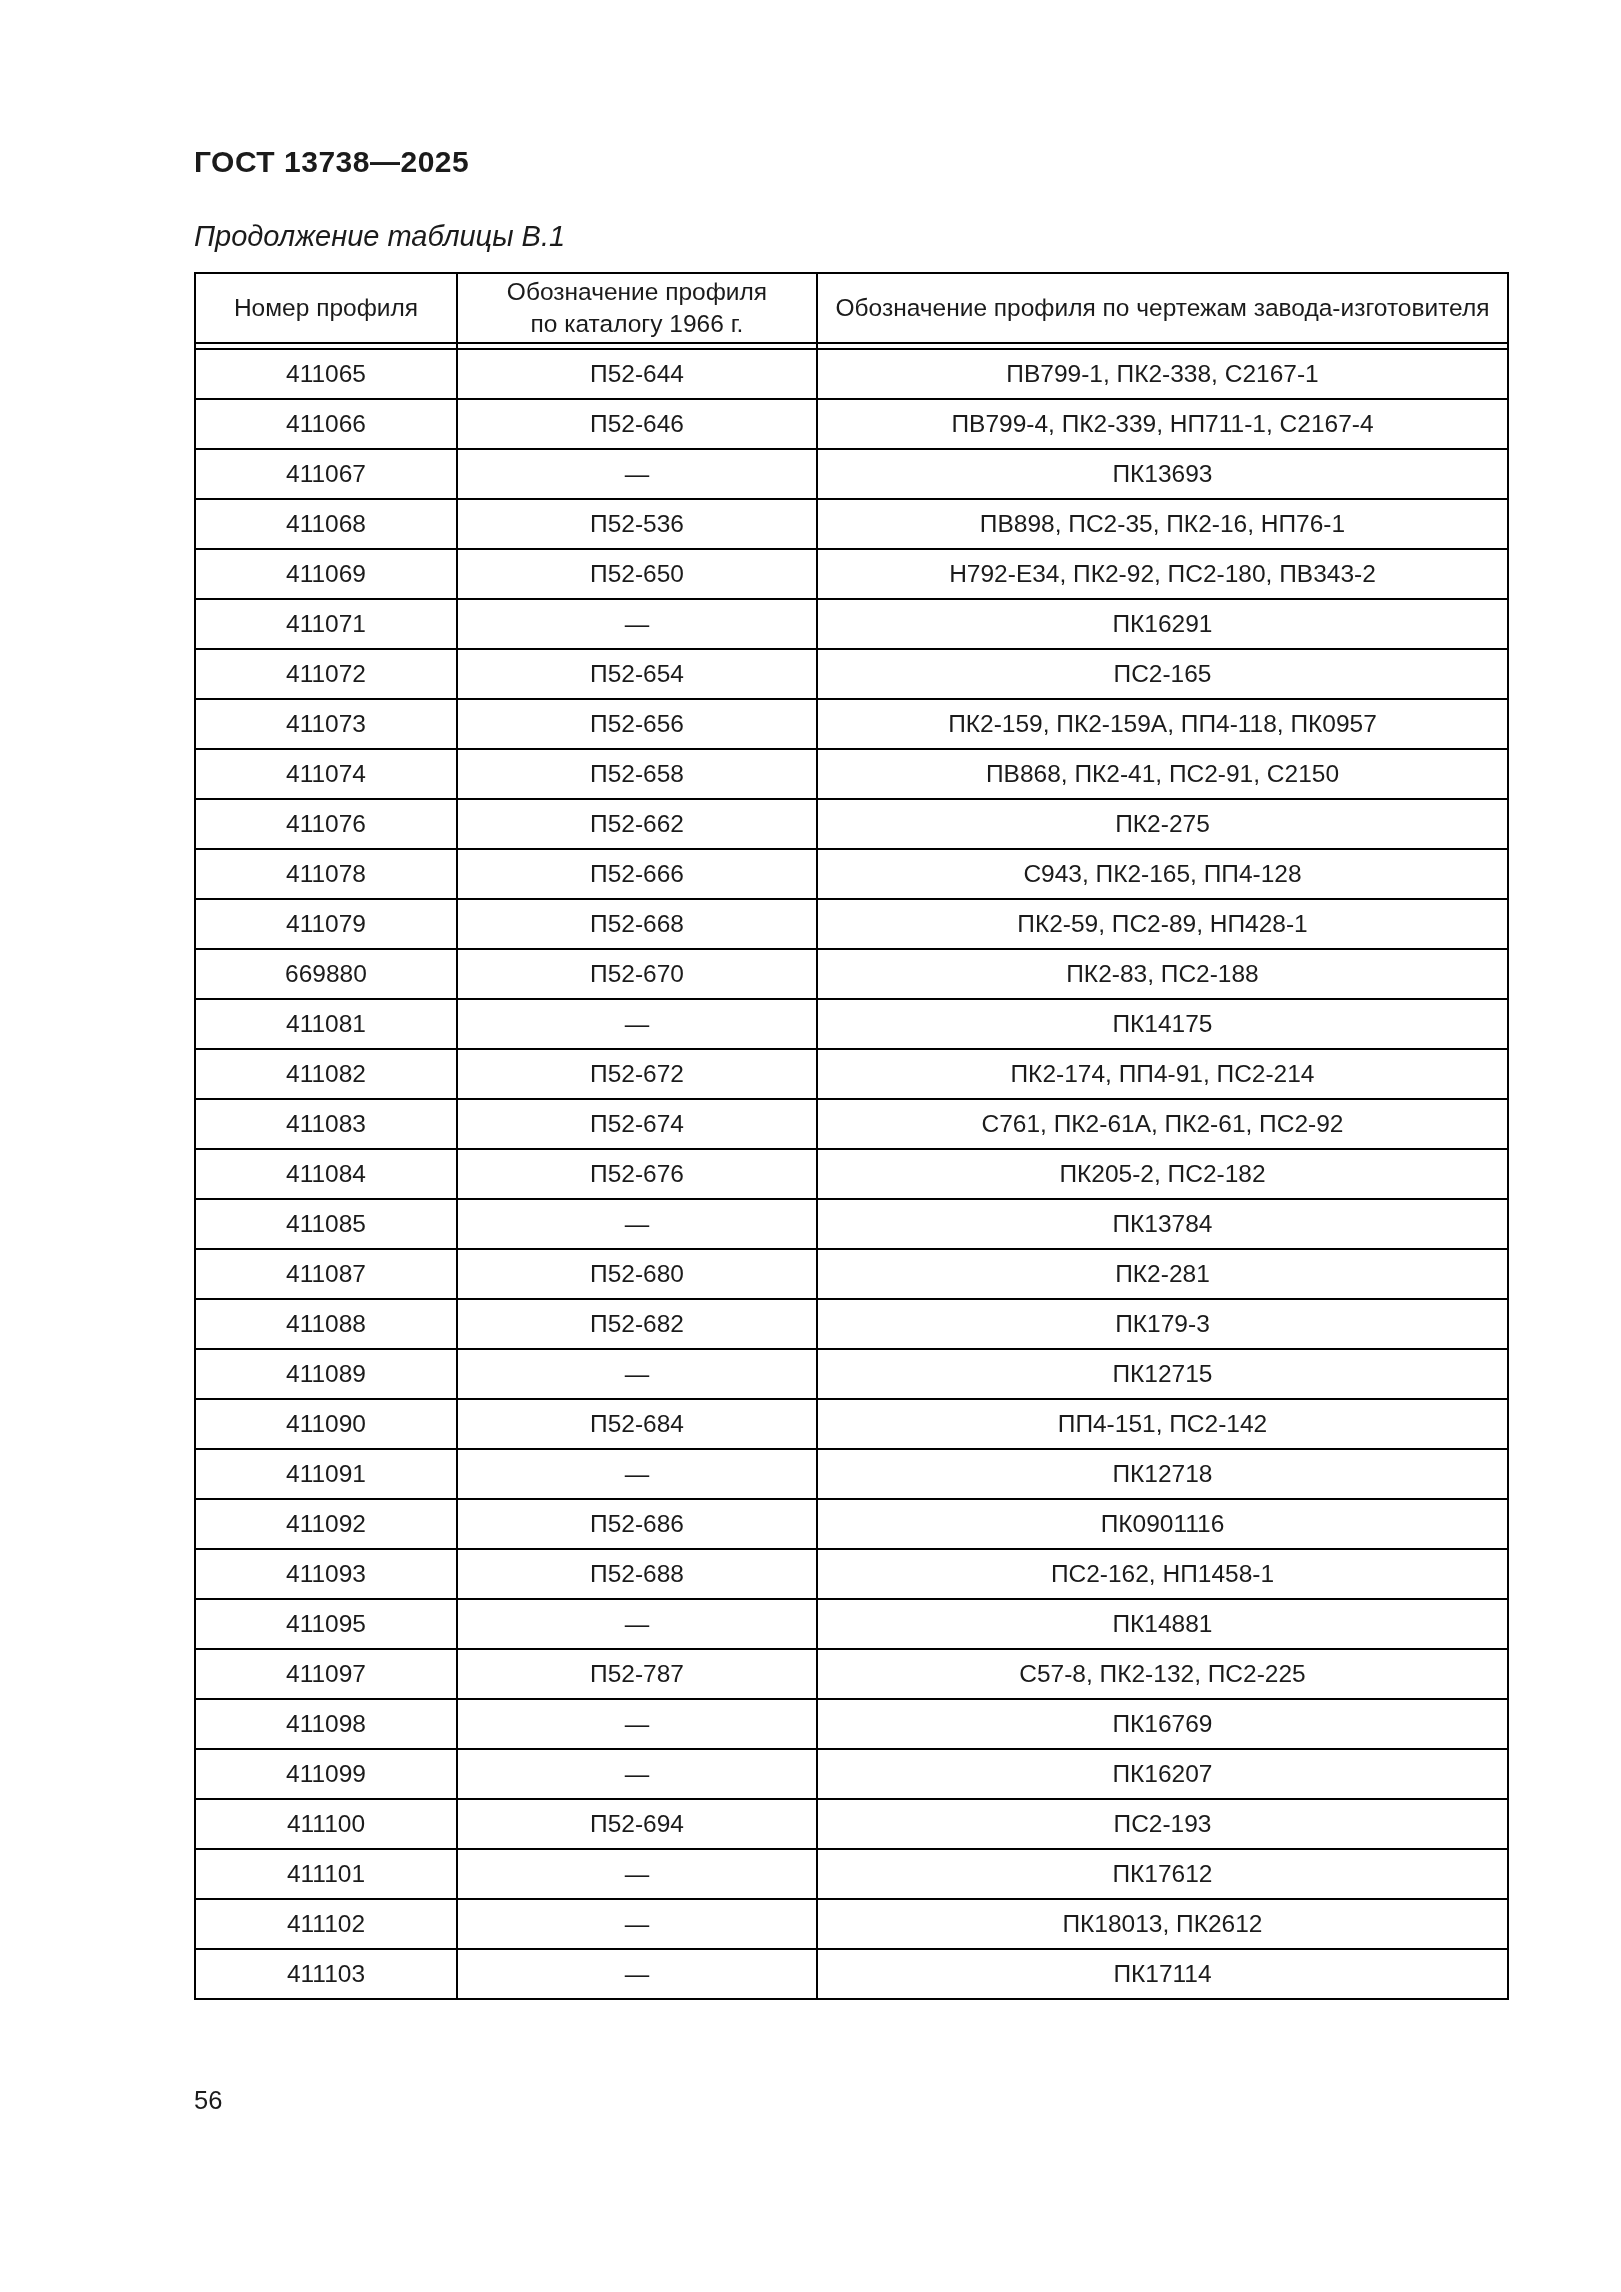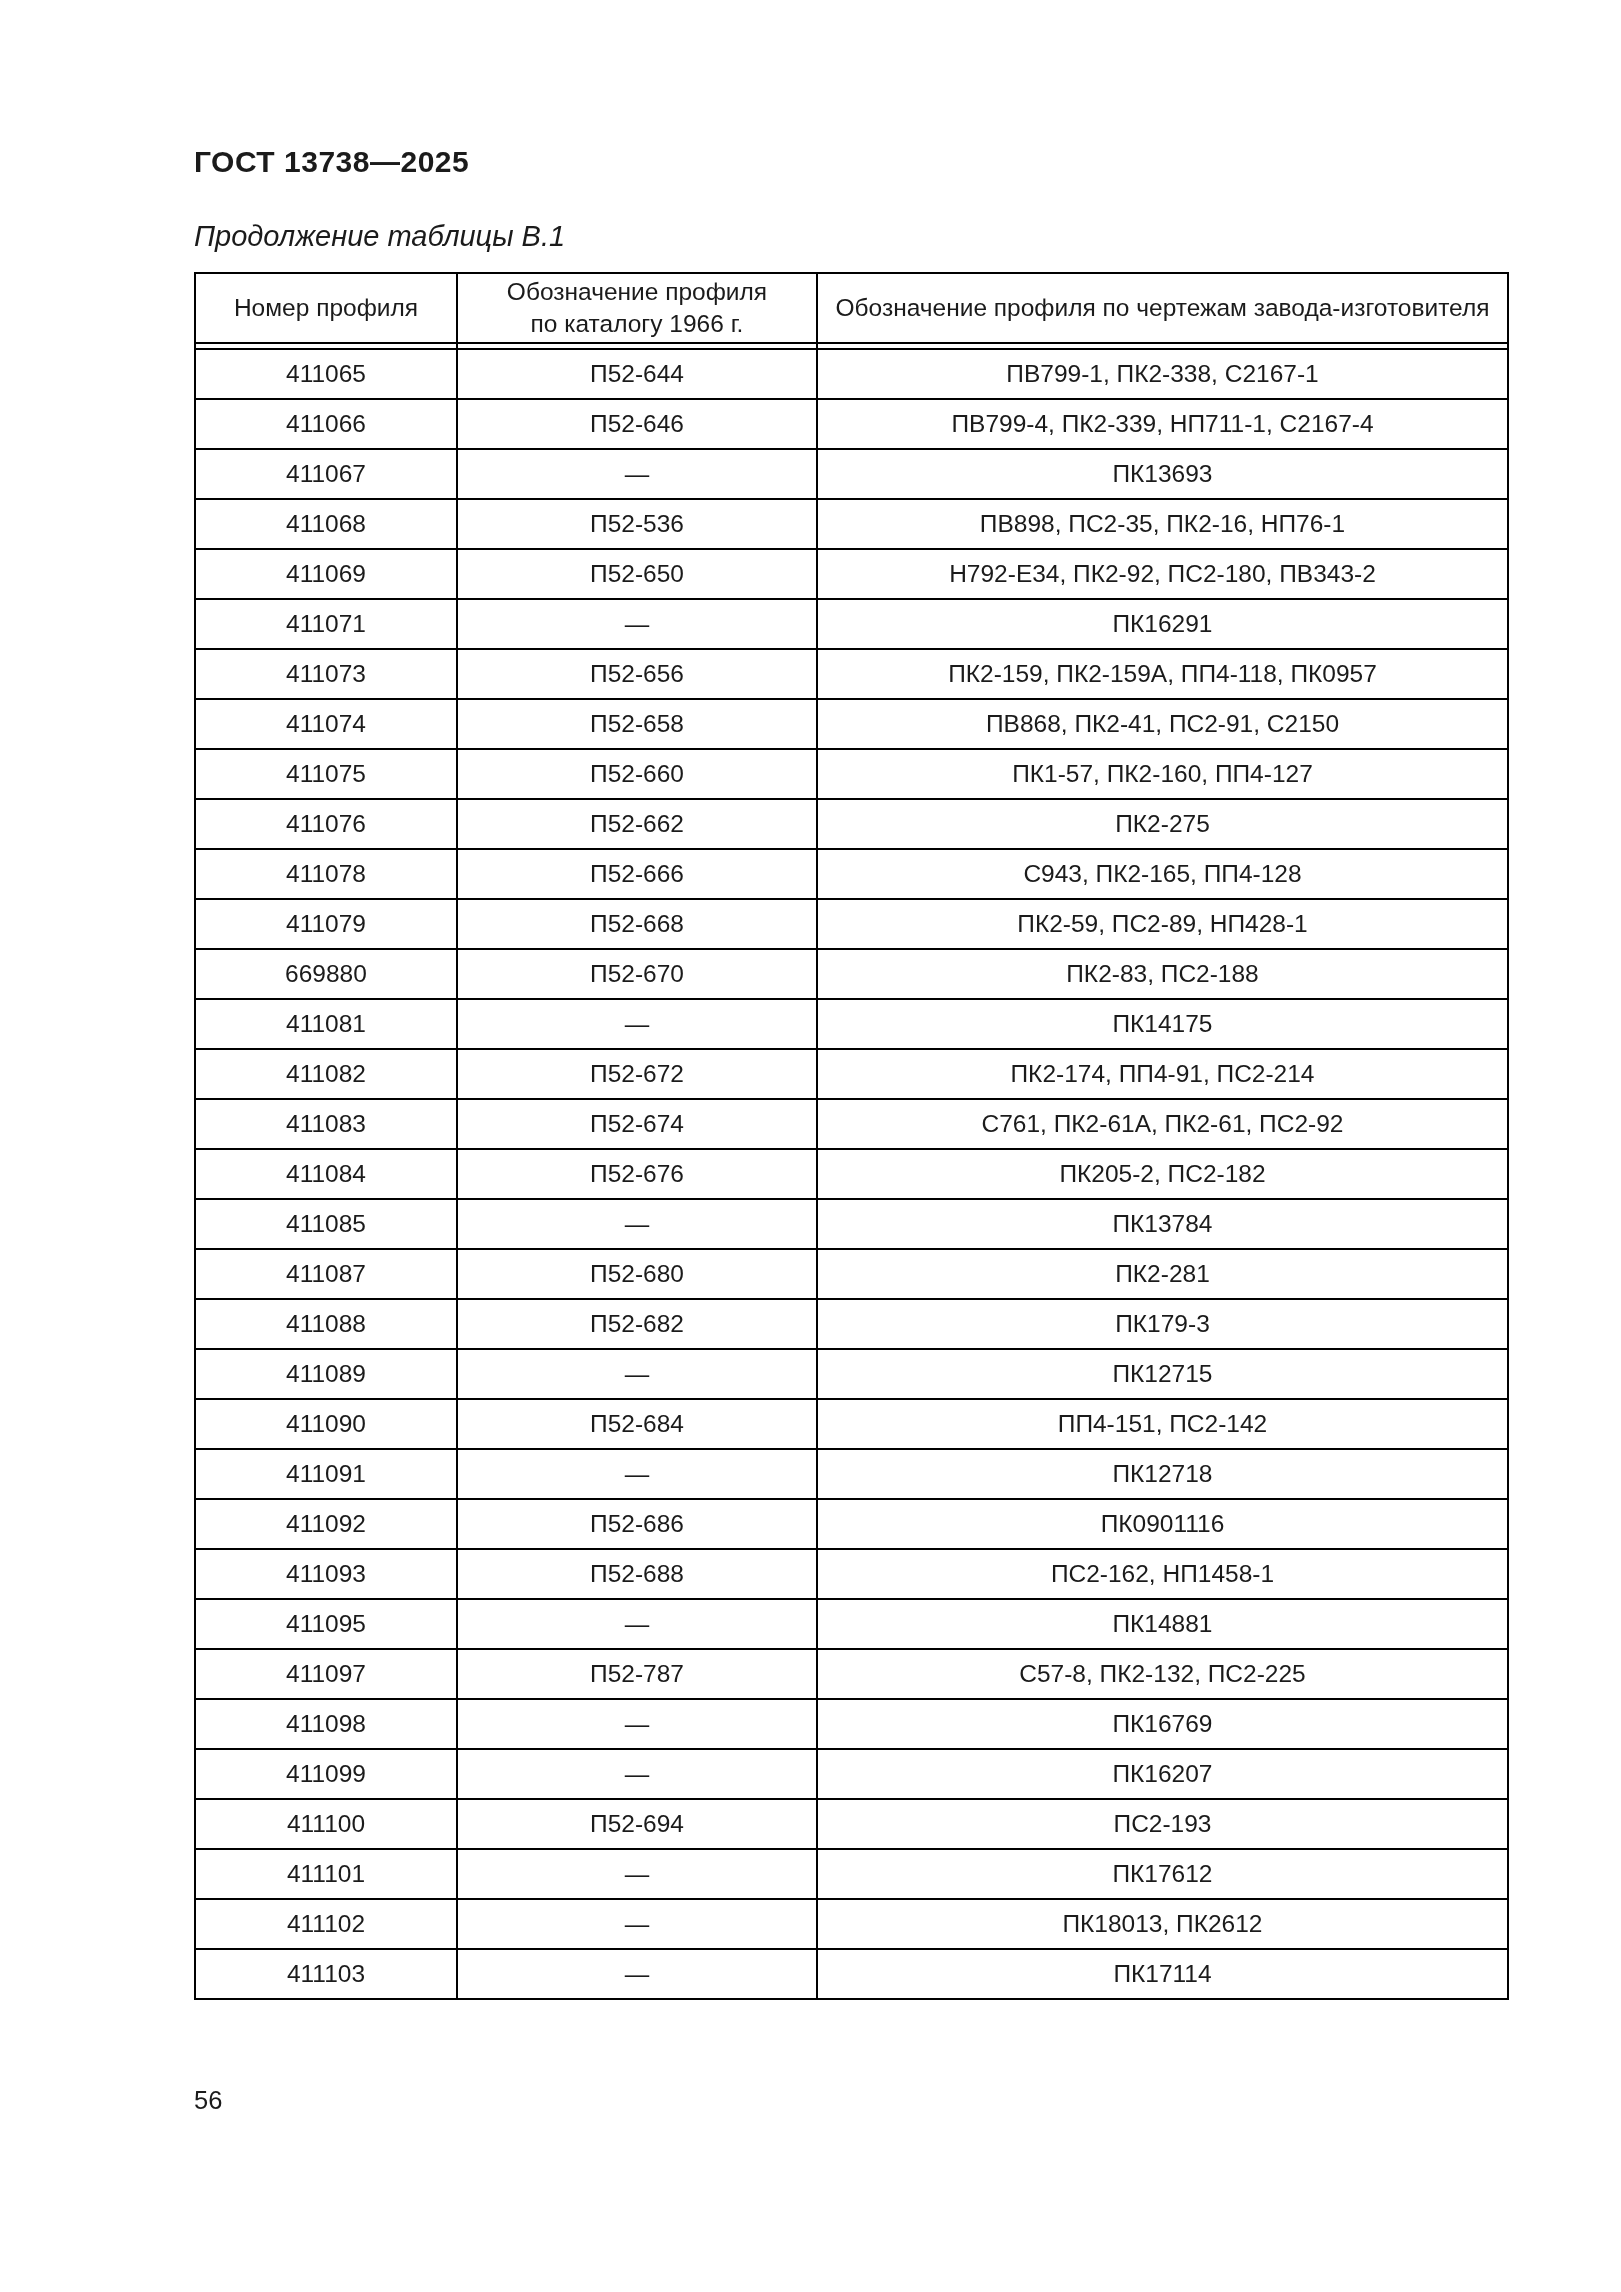--- a/index.html
+++ b/index.html
@@ -130,35 +130,35 @@
           <td>411069</td>
           <td>П52-650</td>
           <td>Н792-Е34, ПК2-92, ПС2-180, ПВ343-2</td>
         </tr>
         <tr>
           <td>411071</td>
           <td>—</td>
           <td>ПК16291</td>
         </tr>
         <tr>
+          <td>411072</td>
+          <td>П52-654</td>
+          <td>ПС2-165</td>
+        </tr>
+        <tr>
           <td>411073</td>
           <td>П52-656</td>
           <td>ПК2-159, ПК2-159А, ПП4-118, ПК0957</td>
         </tr>
         <tr>
           <td>411074</td>
           <td>П52-658</td>
           <td>ПВ868, ПК2-41, ПС2-91, С2150</td>
         </tr>
         <tr>
-          <td>411075</td>
-          <td>П52-660</td>
-          <td>ПК1-57, ПК2-160, ПП4-127</td>
-        </tr>
-        <tr>
           <td>411076</td>
           <td>П52-662</td>
           <td>ПК2-275</td>
         </tr>
         <tr>
           <td>411078</td>
           <td>П52-666</td>
           <td>С943, ПК2-165, ПП4-128</td>
         </tr>
         <tr>

